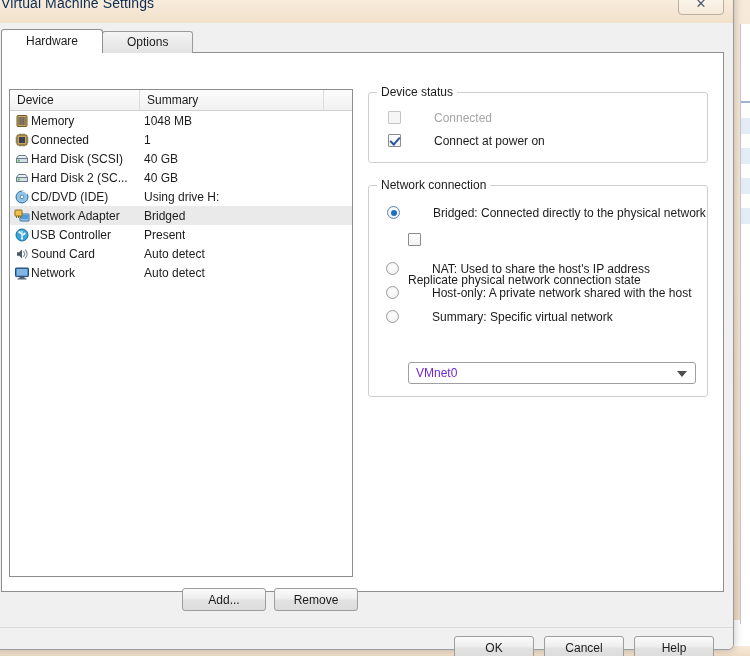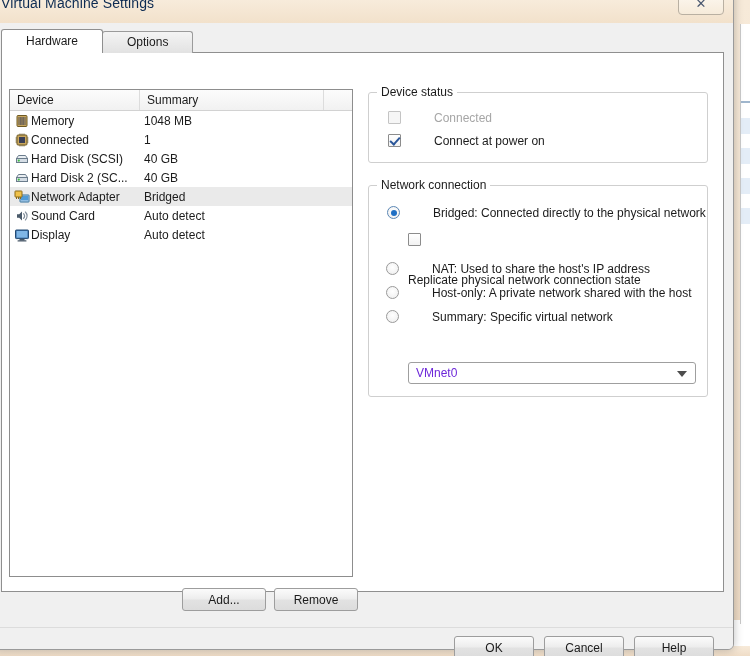--- a/index.html
+++ b/index.html
@@ -448,56 +448,80 @@
               <span class="ico">
                 <svg width="16" height="16" viewBox="0 0 16 16">
                   <path d="M2.5 7.5 L4.5 4.5 H11.5 L13.5 7.5 V11.5 H2.5 Z" fill="#e9eef2" stroke="#6b7c8c"></path>
                   <rect x="2.5" y="7.5" width="11" height="4" fill="#d5dde5" stroke="#6b7c8c"></rect>
                   <circle cx="4.8" cy="9.6" r="1.1" fill="#3fbf3f"></circle>
                 </svg>
               </span>
               <span class="dname">Hard Disk 2 (SC...</span>
               <span class="dsum">40 GB</span>
             </div>
+            <div class="devrow">
+              <span class="ico">
+                <svg width="16" height="16" viewBox="0 0 16 16">
+                  <circle cx="8" cy="8" r="6" fill="#8fc3e8" stroke="#2f6f9c"></circle>
+                  <circle cx="8" cy="8" r="1.8" fill="#ffffff" stroke="#2f6f9c" stroke-width="0.7"></circle>
+                  <path d="M8 2a6 6 0 0 1 5.2 3" stroke="#ffffff" stroke-width="1.2" fill="none"></path>
+                </svg>
+              </span>
+              <span class="dname">CD/DVD (IDE)</span>
+              <span class="dsum">Using drive H:</span>
+            </div>
             <div class="devrow selected">
               <span class="ico">
                 <svg width="16" height="16" viewBox="0 0 16 16">
                   <rect x="6" y="6" width="9" height="7" rx="0.5" fill="#bcd6ec" stroke="#2f6f9c"></rect>
                   <rect x="7" y="7" width="7" height="4.4" fill="#4f9ad6"></rect>
                   <rect x="1" y="2" width="7" height="6" rx="0.5" fill="#f0c24b" stroke="#8a6a18"></rect>
                   <g fill="#8a6a18">
                     <rect x="2" y="8" width="1" height="2"></rect>
                     <rect x="4" y="8" width="1" height="2"></rect>
                     <rect x="6" y="8" width="1" height="2"></rect>
                   </g>
                 </svg>
               </span>
               <span class="dname">Network Adapter</span>
               <span class="dsum">Bridged</span>
             </div>
             <div class="devrow">
               <span class="ico">
                 <svg width="16" height="16" viewBox="0 0 16 16">
+                  <circle cx="8" cy="8" r="6" fill="#34a5dd" stroke="#1d6f9b"></circle>
+                  <path d="M8 4.2v7.2M8 7.3 5.6 5.6M8 8.6l2.4-1.7" stroke="#ffffff" stroke-width="1.2" fill="none" stroke-linecap="round"></path>
+                  <circle cx="5.4" cy="5.2" r="1.1" fill="#ffffff"></circle>
+                  <circle cx="10.6" cy="6.6" r="1.1" fill="#ffffff"></circle>
+                  <circle cx="8" cy="11.6" r="1.1" fill="#ffffff"></circle>
+                </svg>
+              </span>
+              <span class="dname">USB Controller</span>
+              <span class="dsum">Present</span>
+            </div>
+            <div class="devrow">
+              <span class="ico">
+                <svg width="16" height="16" viewBox="0 0 16 16">
                   <path d="M3 6.2h2.2L8 3.6v8.8L5.2 9.8H3Z" fill="#4a5a6a"></path>
                   <path d="M9.6 5.6a3.6 3.6 0 0 1 0 4.8M11.4 4a5.6 5.6 0 0 1 0 8" stroke="#7e8b98" stroke-width="1.1" fill="none" stroke-linecap="round"></path>
                 </svg>
               </span>
               <span class="dname">Sound Card</span>
               <span class="dsum">Auto detect</span>
             </div>
             <div class="devrow">
               <span class="ico">
                 <svg width="16" height="16" viewBox="0 0 16 16">
                   <rect x="1.5" y="3" width="13" height="8.6" rx="0.8" fill="#3b6fa8" stroke="#234a73"></rect>
                   <rect x="2.6" y="4" width="10.8" height="6.6" fill="#7fb6e6"></rect>
                   <rect x="5.5" y="12" width="5" height="1.6" fill="#4a5a6a"></rect>
                   <rect x="3.5" y="13.2" width="9" height="1.2" rx="0.5" fill="#4a5a6a"></rect>
                 </svg>
               </span>
-              <span class="dname">Display</span>
+              <span class="dname">Network</span>
               <span class="dsum">Auto detect</span>
             </div>
           </div>
       </div>
 
       <button class="btn" id="add-btn">Add...</button>
       <button class="btn" id="remove-btn">Remove</button>
 
       <div class="group" id="grp-device-status">
         <div class="legend">Device status</div>

